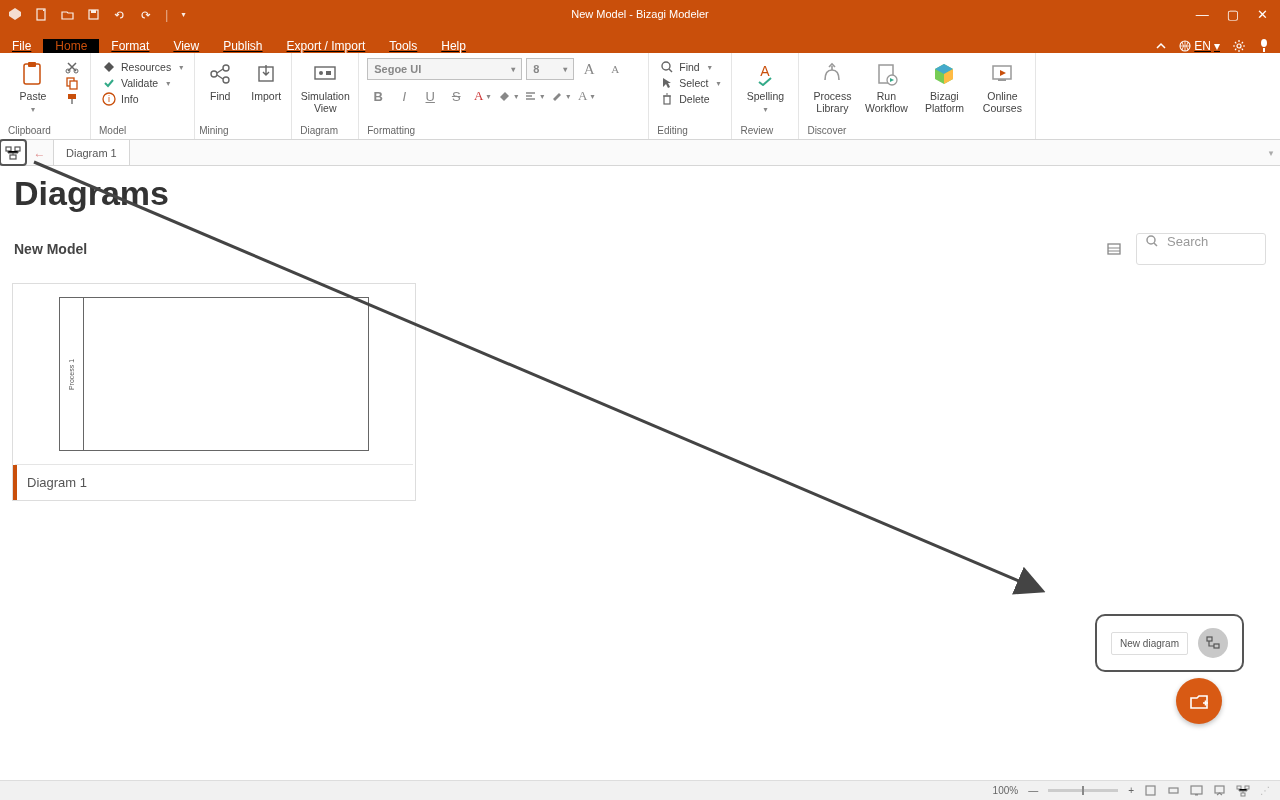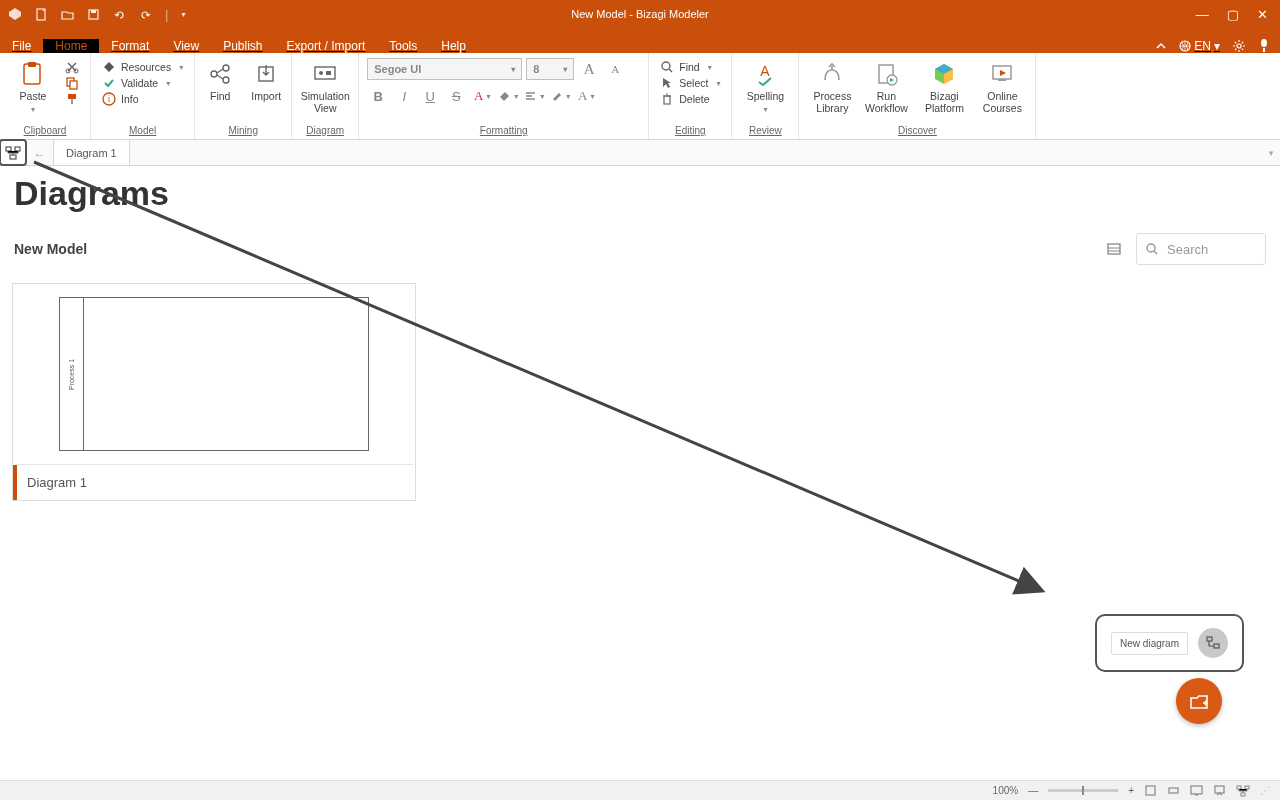--- a/index.html
+++ b/index.html
@@ -16,21 +16,21 @@
 
 .menubar { height: 25px; background: #c94f0b; display: flex; align-items: flex-end; text-decoration: underline; }
 .menutab { padding: 0 12px; color: #fff; font-size: 12px; display: flex; align-items: center; cursor: pointer; }
 .menutab.active { background: #000000; color: #c94f0b; }
 .menubar .right { margin-left: auto; display: flex; align-items: center; gap: 12px; padding-right: 10px; color: #fff; font-size: 12px; }
 
 
 .ribbon { height: 87px; background: #fff; border-bottom: 1px solid #d6d6d6; display: flex; }
 .rgroup { border-right: 1px solid #e5e5e5; display: flex; flex-direction: column; justify-content: space-between; padding: 3px 8px 1px; }
 .rgroup .body { display: flex; align-items: flex-start; gap: 4px; flex: 1; }
-.rgroup .label { font-size: 10px; color: #666; text-align: center; padding-bottom: 2px; text-decoration: underline; }
+.rgroup .label { font-size: 10px; color: #666; padding-bottom: 2px; }
 .bigbtn { display: flex; flex-direction: column; align-items: center; justify-content: flex-start; width: 50px; padding-top: 4px; cursor: pointer; font-size: 10.5px; color: #444; gap: 3px; text-align: center; line-height: 1.1; }
 .bigbtn .ico { width: 28px; height: 28px; display: flex; align-items: center; justify-content: center; }
 .smallbtns { display: flex; flex-direction: column; gap: 0; padding-top: 3px; }
 .sbtn { display: flex; align-items: center; gap: 5px; font-size: 10.5px; color: #444; cursor: pointer; padding: 1px 3px; }
 .sbtn .sico { width: 14px; height: 14px; }
 .fcombo { height: 22px; border: 1px solid #c0c0c0; background: #f5f5f5; font-size: 11px; color: #888; padding: 0 6px; display: flex; align-items: center; justify-content: space-between; font-weight: bold; }
 .fcombo.font { width: 155px; }
 .fcombo.size { width: 48px; }
 .frow { display: flex; gap: 4px; align-items: center; }
 .fbtn { width: 22px; height: 22px; display: flex; align-items: center; justify-content: center; color: #888; font-size: 13px; cursor: pointer; }
@@ -43,21 +43,21 @@
 .doctab { padding: 0 12px; border-right: 1px solid #d6d6d6; display: flex; align-items: center; font-size: 11px; color: #555; background: #fff; cursor: pointer; }
 .tabstrip .drop { margin-left: auto; width: 18px; display: flex; align-items: center; justify-content: center; color: #aaa; font-size: 9px; cursor: pointer; }
 
 
 .content { position: absolute; left: 6px; right: 6px; top: 170px; bottom: 24px; background: #fff; overflow: hidden; }
 .pagetitle { font-size: 34px; font-weight: 600; color: #333; padding: 4px 8px 16px; }
 .subrow { display: flex; align-items: center; padding: 4px 8px 12px; gap: 16px; }
 .subrow .mname { font-size: 14px; color: #444; font-weight: 600; }
 .subrow .rightc { margin-left: auto; display: flex; align-items: center; gap: 14px; }
 .listicon { color: #888; font-size: 15px; cursor: pointer; }
-.searchbox { width: 130px; height: 32px; border: 1px solid #ddd; border-radius: 3px; display: flex; align-items: center; padding: 0 8px; gap: 8px; color: #999; font-size: 13px; }
+.searchbox { width: 130px; height: 32px; border: 1px solid #ddd; border-radius: 3px; display: flex; padding: 0 8px; gap: 8px; color: #999; font-size: 13px; }
 
 .card { width: 404px; border: 1px solid #ddd; margin: 6px 0 0 6px; background: #fff; }
 .thumb { height: 180px; display: flex; align-items: center; justify-content: center; }
 .pool { width: 310px; height: 154px; border: 1px solid #666; display: flex; background: #fff; }
 .lane-label { width: 24px; border-right: 1px solid #666; display: flex; align-items: center; justify-content: center; }
 .lane-label span { transform: rotate(-90deg); font-size: 7px; color: #555; white-space: nowrap; }
 .cardlabel { border-left: 4px solid #c94f0b; padding: 10px 10px; font-size: 13px; color: #555; }
 .cardsep { height: 1px; background: #e5e5e5; margin: 0 2px; }
 
 

